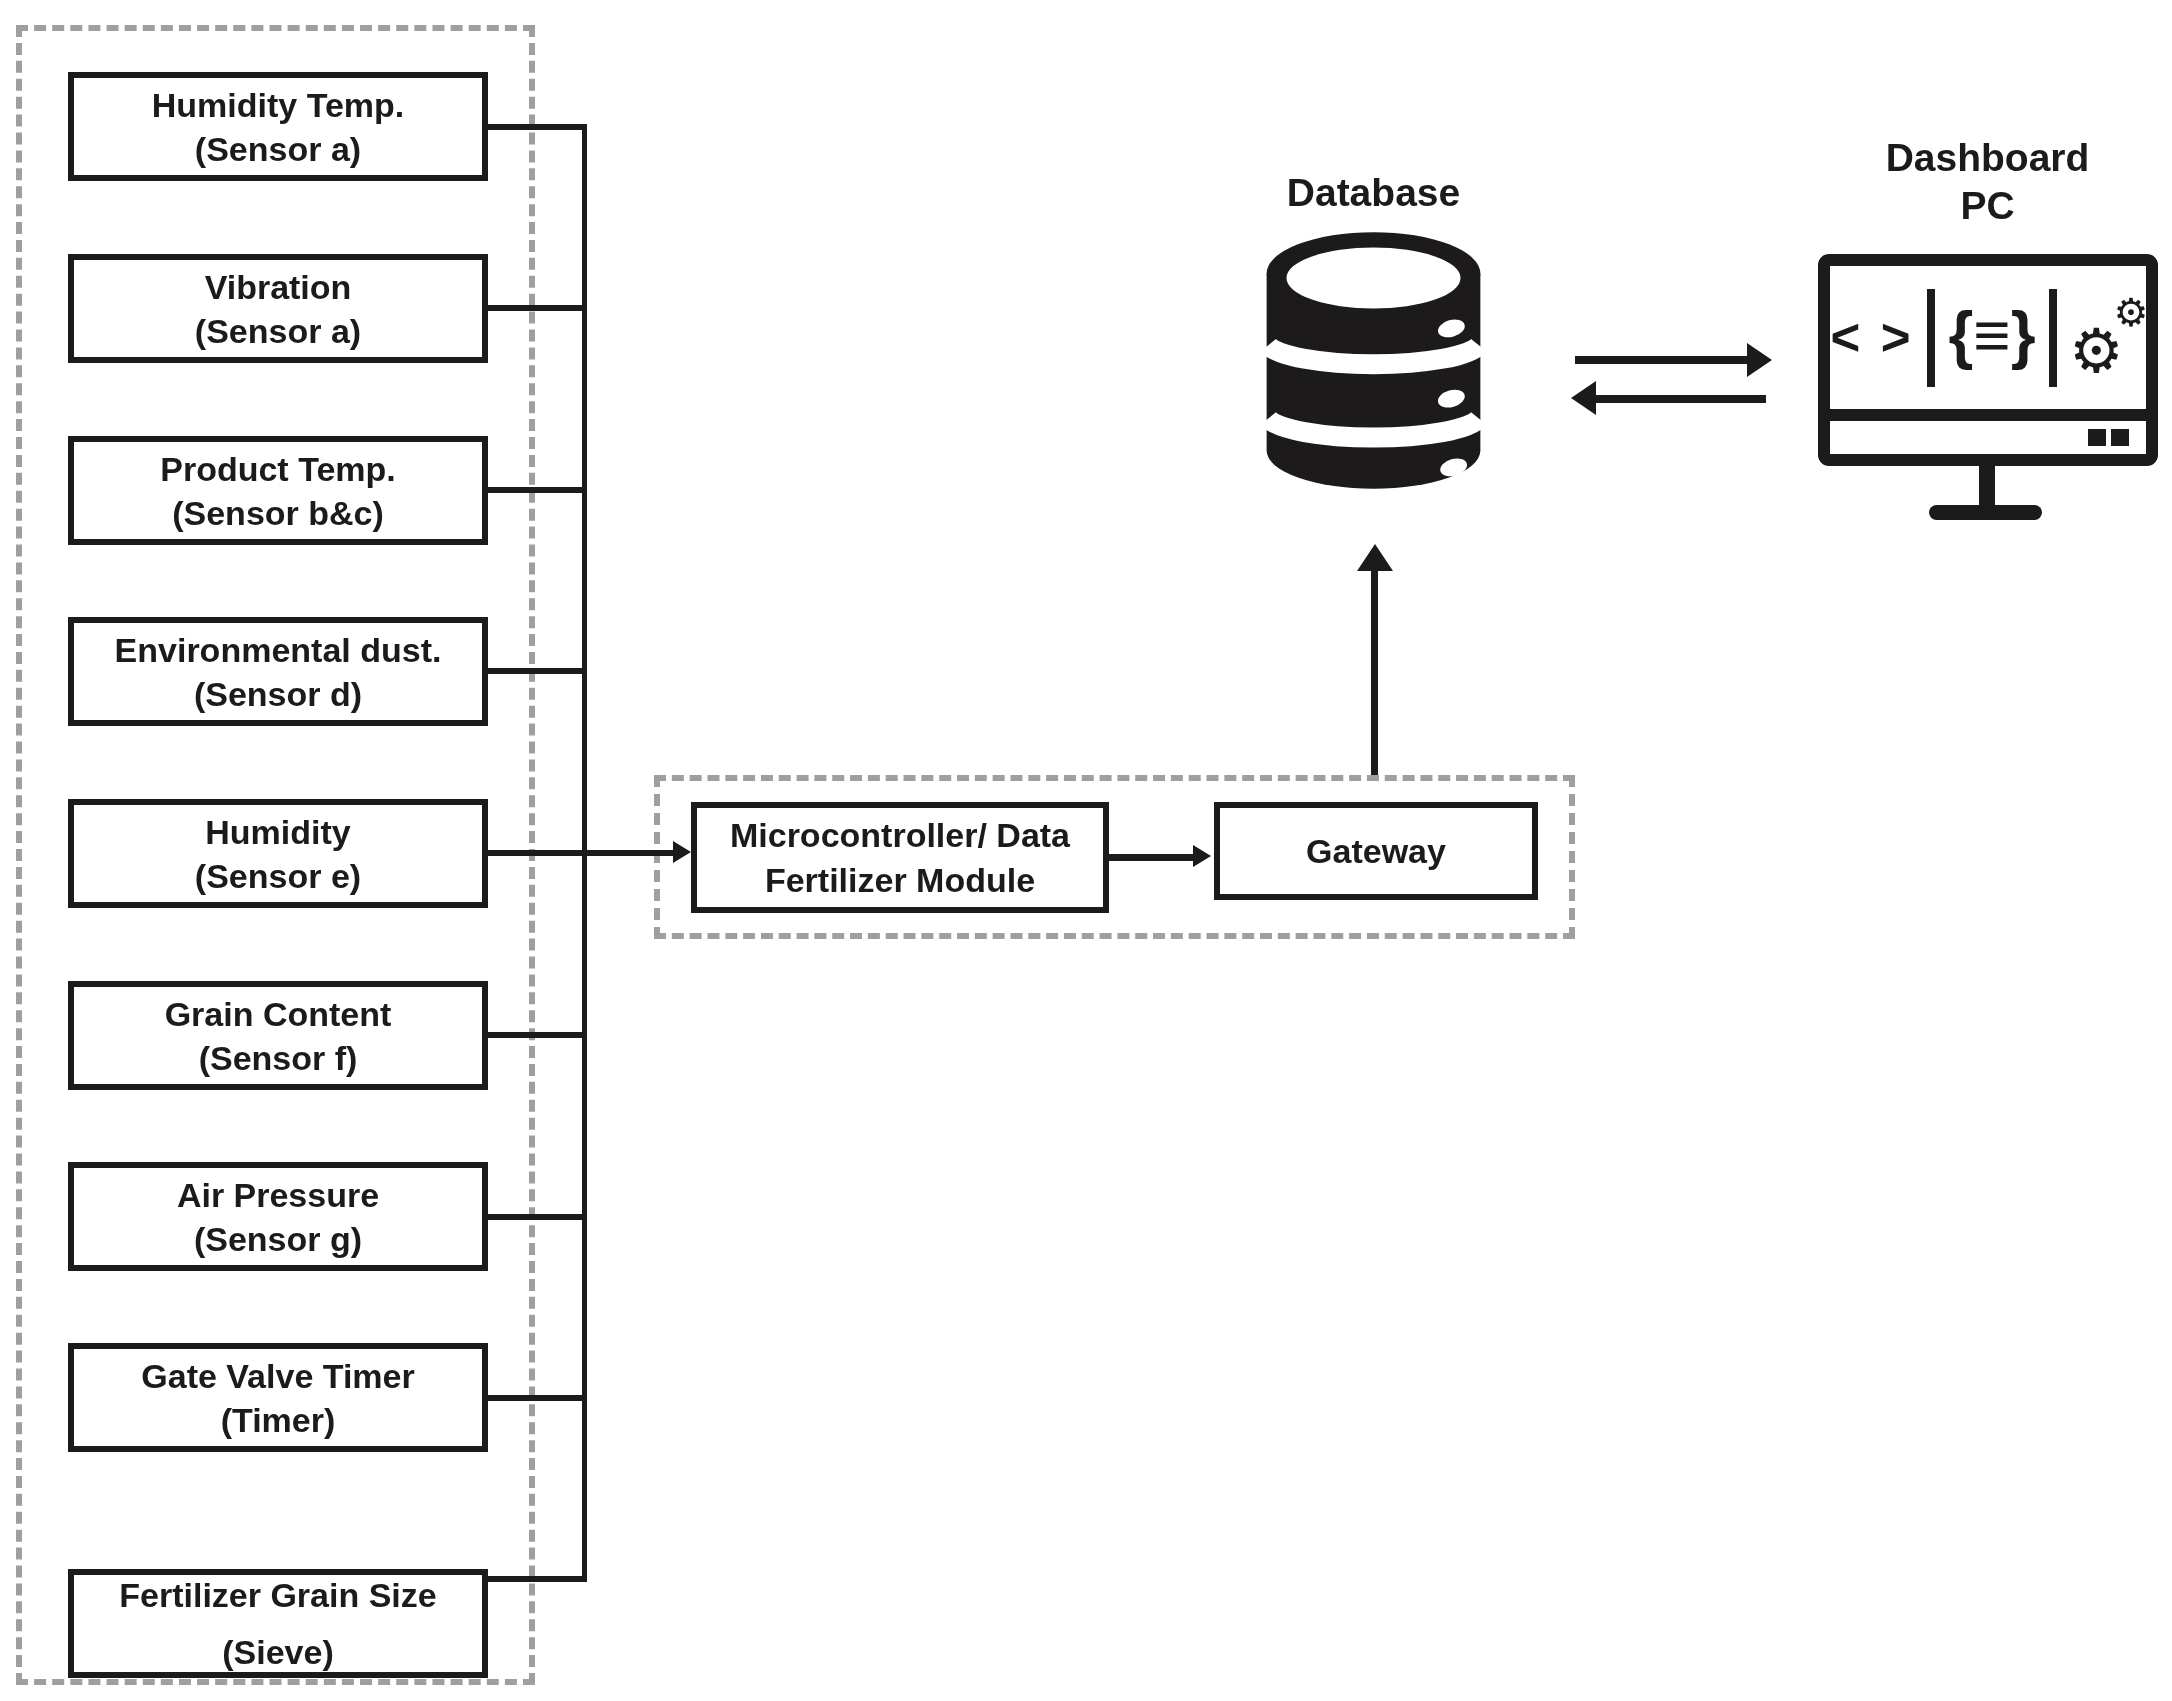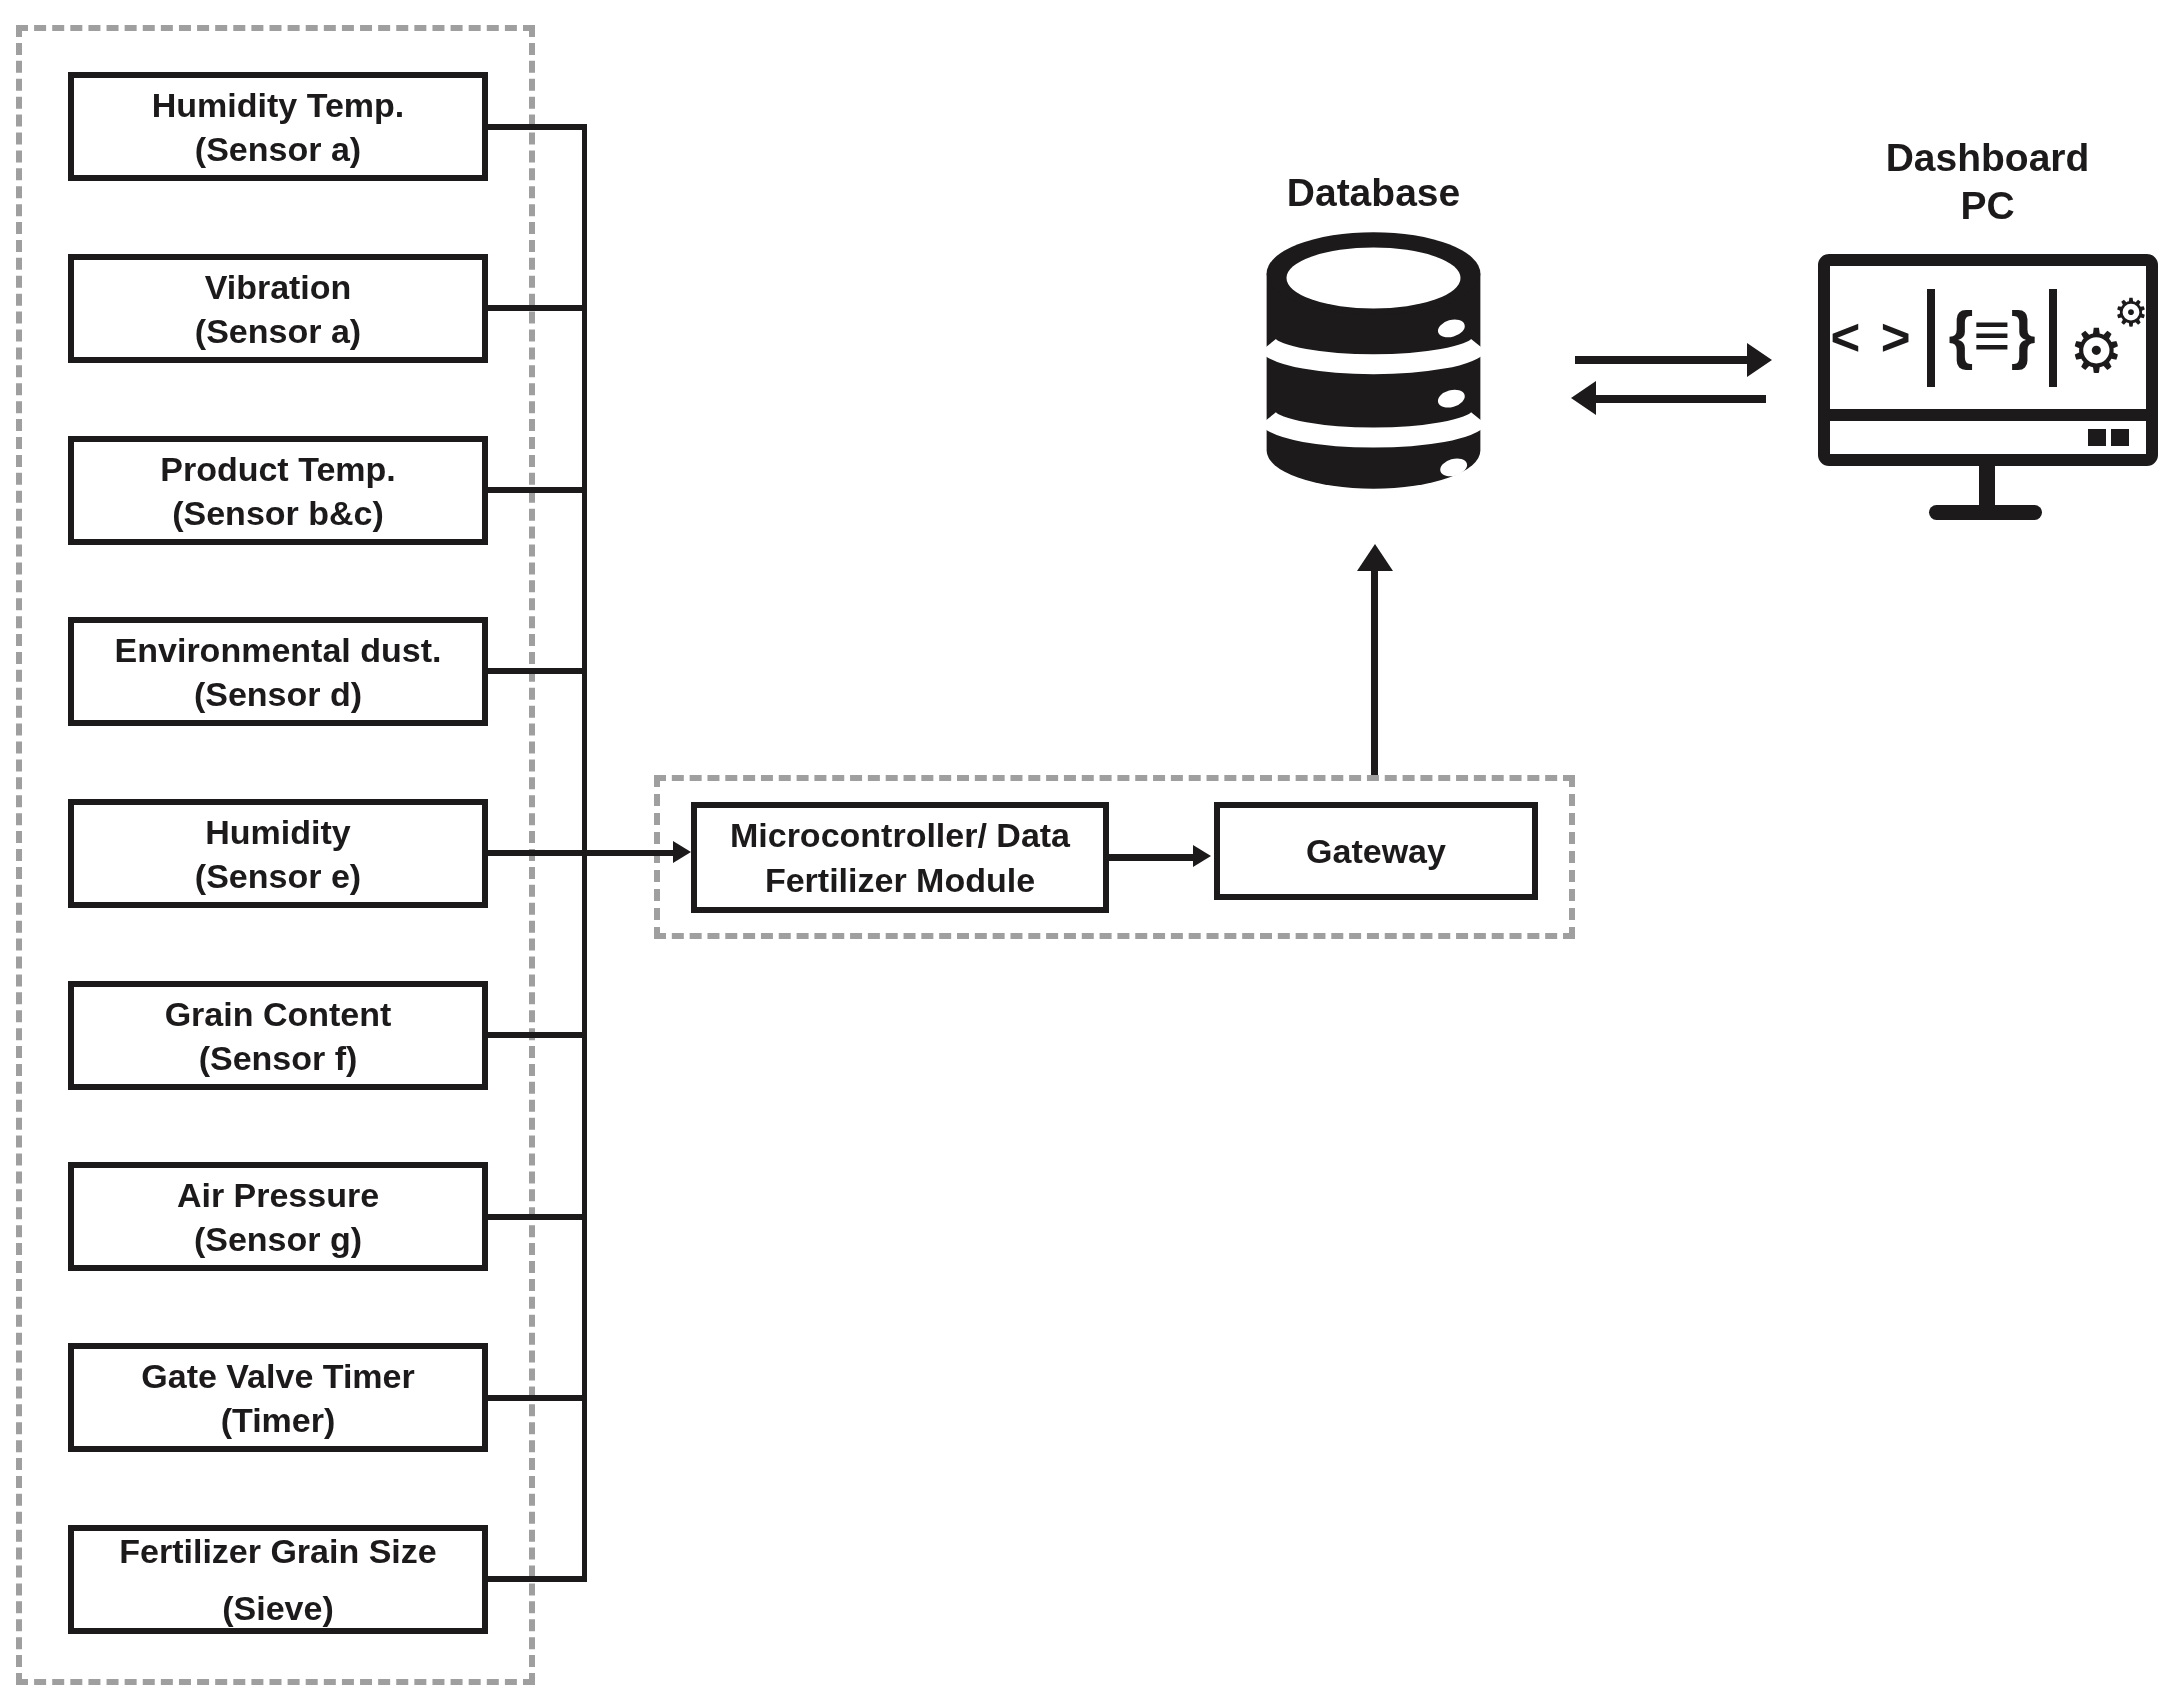--- a/index.html
+++ b/index.html
@@ -135,21 +135,21 @@
       <div class="node-box sensor-box" style="top: 1162px;">
         <div class="sensor-name">Air Pressure</div>
         <div class="sensor-detail">(Sensor g)</div>
       </div>
       <div class="hline" style="left: 488px; top: 1214px; height: 6.2px; width: 99px;"></div>
       <div class="node-box sensor-box" style="top: 1343px;">
         <div class="sensor-name">Gate Valve Timer</div>
         <div class="sensor-detail">(Timer)</div>
       </div>
       <div class="hline" style="left: 488px; top: 1395px; height: 6.2px; width: 99px;"></div>
-      <div class="node-box sensor-box" style="top: 1525px; gap: 13px;">
+      <div class="node-box sensor-box" style="top: 1569px; gap: 13px;">
         <div class="sensor-name">Fertilizer Grain Size</div>
         <div class="sensor-detail">(Sieve)</div>
       </div>
       <div class="hline" style="left: 488px; top: 1576px; height: 6.2px; width: 99px;"></div>
     </div>
 
   <div class="vline" style="left:582px;top:124px;width:5.4px;height:1458px;"></div>
 
   <span class="arrowhead head-right" style="left:673px;top:841px;"></span>
 

